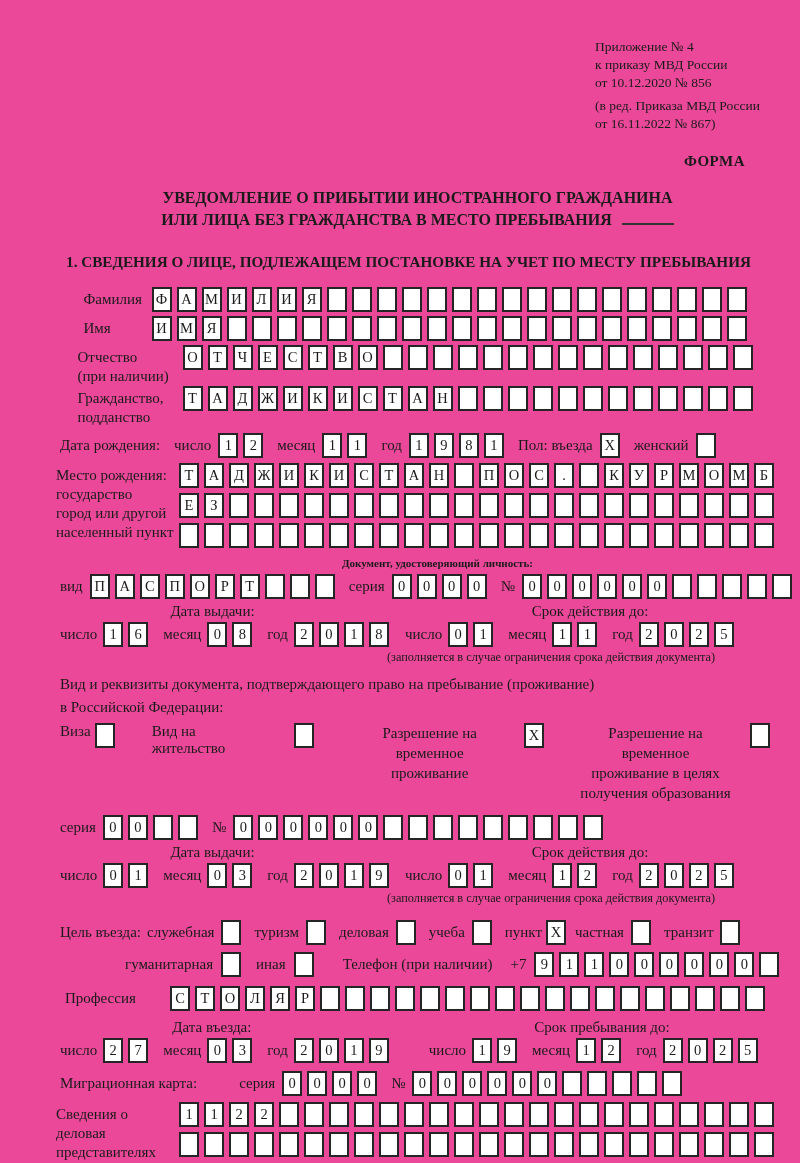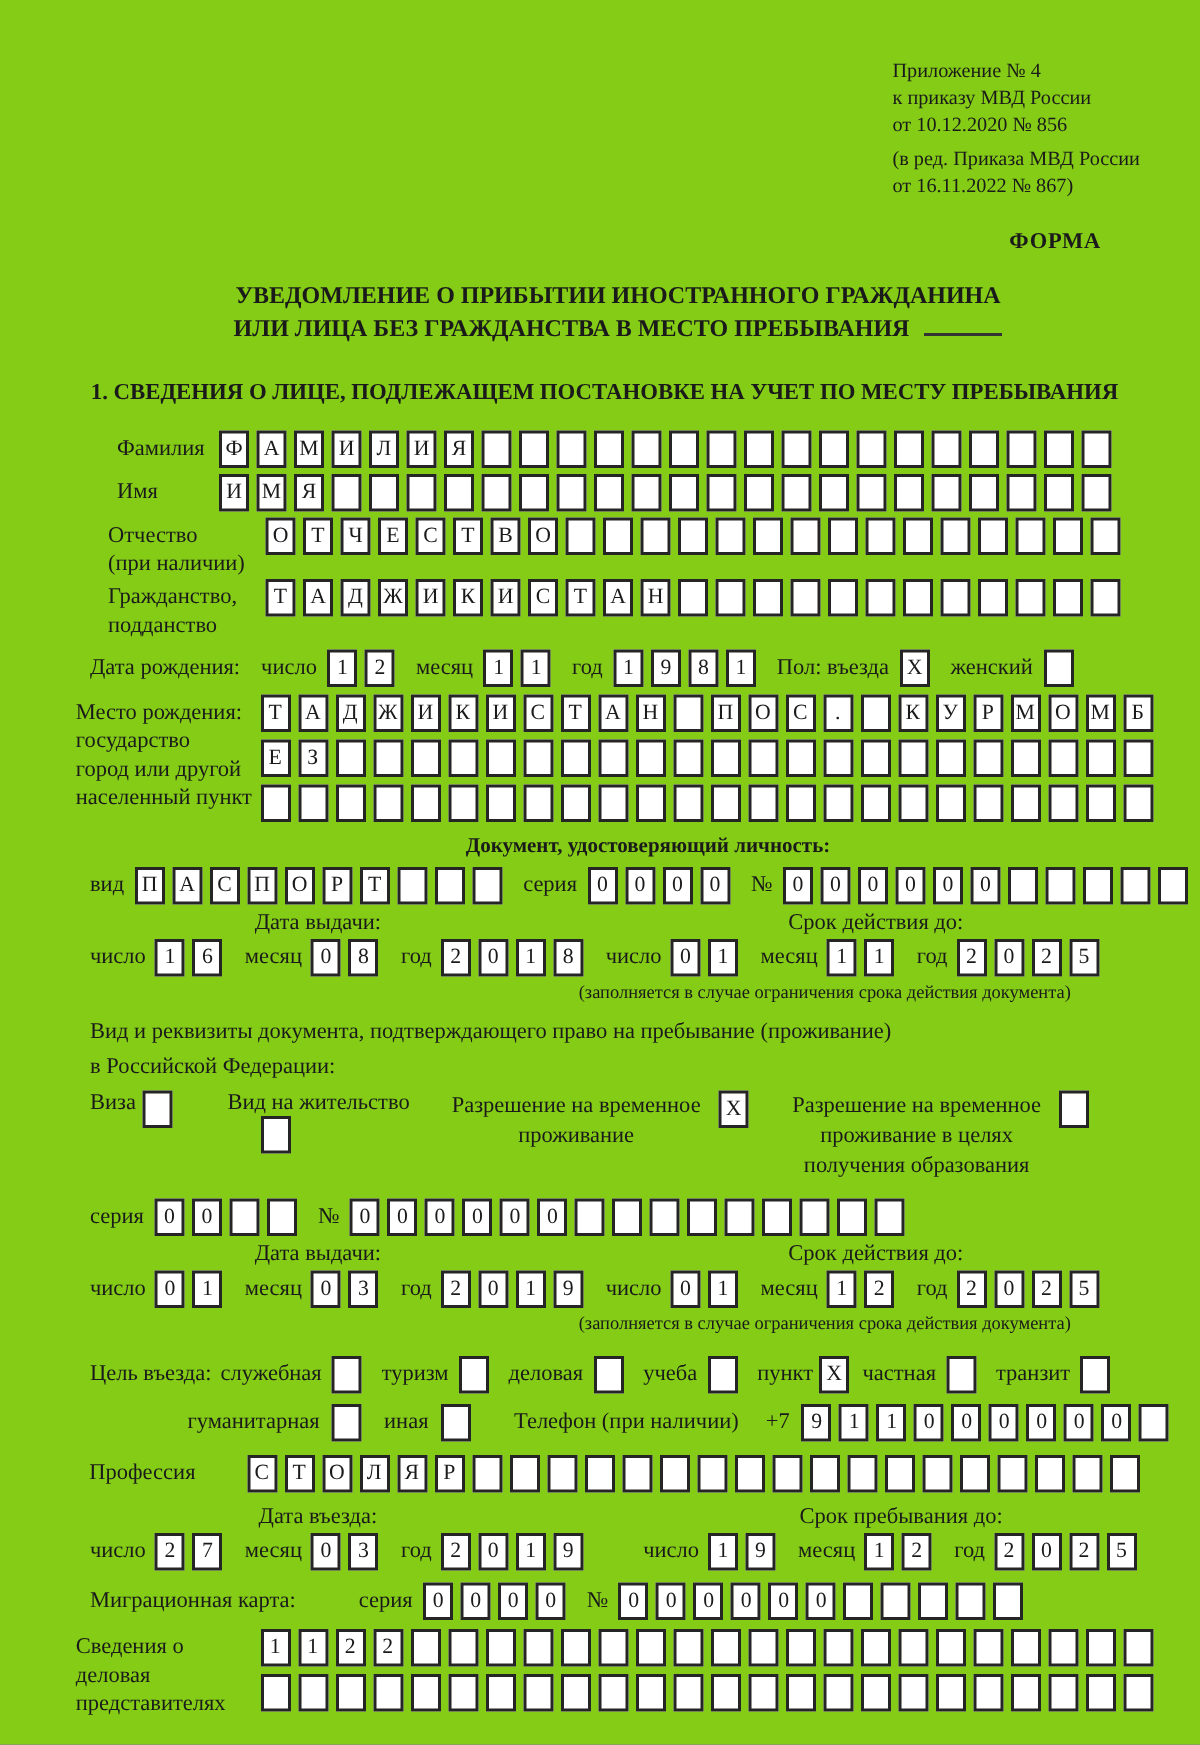--- a/index.html
+++ b/index.html
@@ -1,20 +1,20 @@
 <!DOCTYPE html>
 <html><head>
 <meta charset="utf-8">
 <style>
   html,body{margin:0;padding:0;background:#888;}
   .page{
-    width:800px;height:1163px;background:#84cc16;color:#1a1a1a;
+    width:800px;height:1163px;background:#ec4899;color:#1a1a1a;
     font-family:"Liberation Serif","DejaVu Serif",serif;
     position:relative;box-sizing:border-box;
-    padding:38px 36px 0 60px;overflow:hidden;
+    padding:38px 25px 0 60px;overflow:hidden;
   }
   .annex{width:200px;margin-left:535px;font-size:13.5px;line-height:18px;}
   .annex .gap{margin-top:5px;}
   .forma{font-weight:bold;font-size:15px;text-align:right;padding-right:30px;margin-top:20px;letter-spacing:.5px;}
   .title{font-weight:bold;font-size:16px;text-align:center;margin-top:17px;line-height:22px;}
   .uline{display:inline-block;width:52px;border-bottom:2px solid #333;margin-left:10px;vertical-align:baseline;}
   .sect{font-weight:bold;font-size:15.2px;text-align:center;margin-top:22px;margin-left:-18px;}
 
   .cell{
     display:inline-block;box-sizing:border-box;flex:0 0 auto;
@@ -22,21 +22,21 @@
     font-size:14.5px;line-height:21px;text-align:center;background:#fff;
   }
   .cells{display:inline-flex;white-space:nowrap;}
   .frow{display:flex;align-items:flex-start;margin-bottom:4px;justify-content:center;}
   .lab{font-size:15px;line-height:19px;flex:0 0 auto;padding-top:3px;}
   .w68{width:68px;} .w105{width:105px;} .w122{width:123px;}
   .mt16{margin-top:16px;} .mb0{margin-bottom:0;}
   .stack .cells{margin-bottom:5px;display:flex;}
   .inlinerow{display:flex;align-items:center;font-size:15px;margin-bottom:4px;flex-wrap:nowrap;}
   .inlinerow .cells{margin-left:7px;margin-right:9px;}
-  .dochead{font-weight:bold;font-size:14px;text-align:center;margin:4px 0 5px 40px;}
+  .dochead{font-weight:bold;font-size:11px;text-align:center;margin:4px 0 5px 40px;}
   .dates{display:flex;margin-top:2px;}
   .dcol-l{width:345px;} .dcol-r{width:370px;}
   .dhead{font-size:15px;text-align:center;margin-bottom:2px;}
   .dhead.dl{margin-left:-40px;} 
   .dfields{display:flex;align-items:center;font-size:15px;white-space:nowrap;}
   .dfields .dlab{margin-right:6px;}
   .dfields .cells{margin-right:10px;}
   .dfoot{font-size:12.3px;margin-top:3px;white-space:nowrap;margin-left:-18px;}
   .intro{font-size:15px;line-height:23px;margin-top:8px;}
   .permitrow{display:flex;align-items:flex-start;margin-top:4px;font-size:15px;}
@@ -408,21 +408,21 @@
     <div>в Российской Федерации:</div>
   </div>
 
   <div class="permitrow">
     <div class="popt">
       <span>Виза</span>
       <span class="cells" style="margin-left:4px;">
           <span class="cell"></span>
         </span>
     </div>
-    <div class="popt" style="margin-left:14px;flex-direction:column;">
+    <div class="popt" style="margin-left:14px;">
       <span>Вид на жительство</span>
       <span class="cells" style="margin-left:22px;">
           <span class="cell"></span>
         </span>
     </div>
     <div class="popt" style="margin-left:10px;">
       <div class="plines">
         <div>Разрешение на временное</div>
         <div>проживание</div>
       </div>

